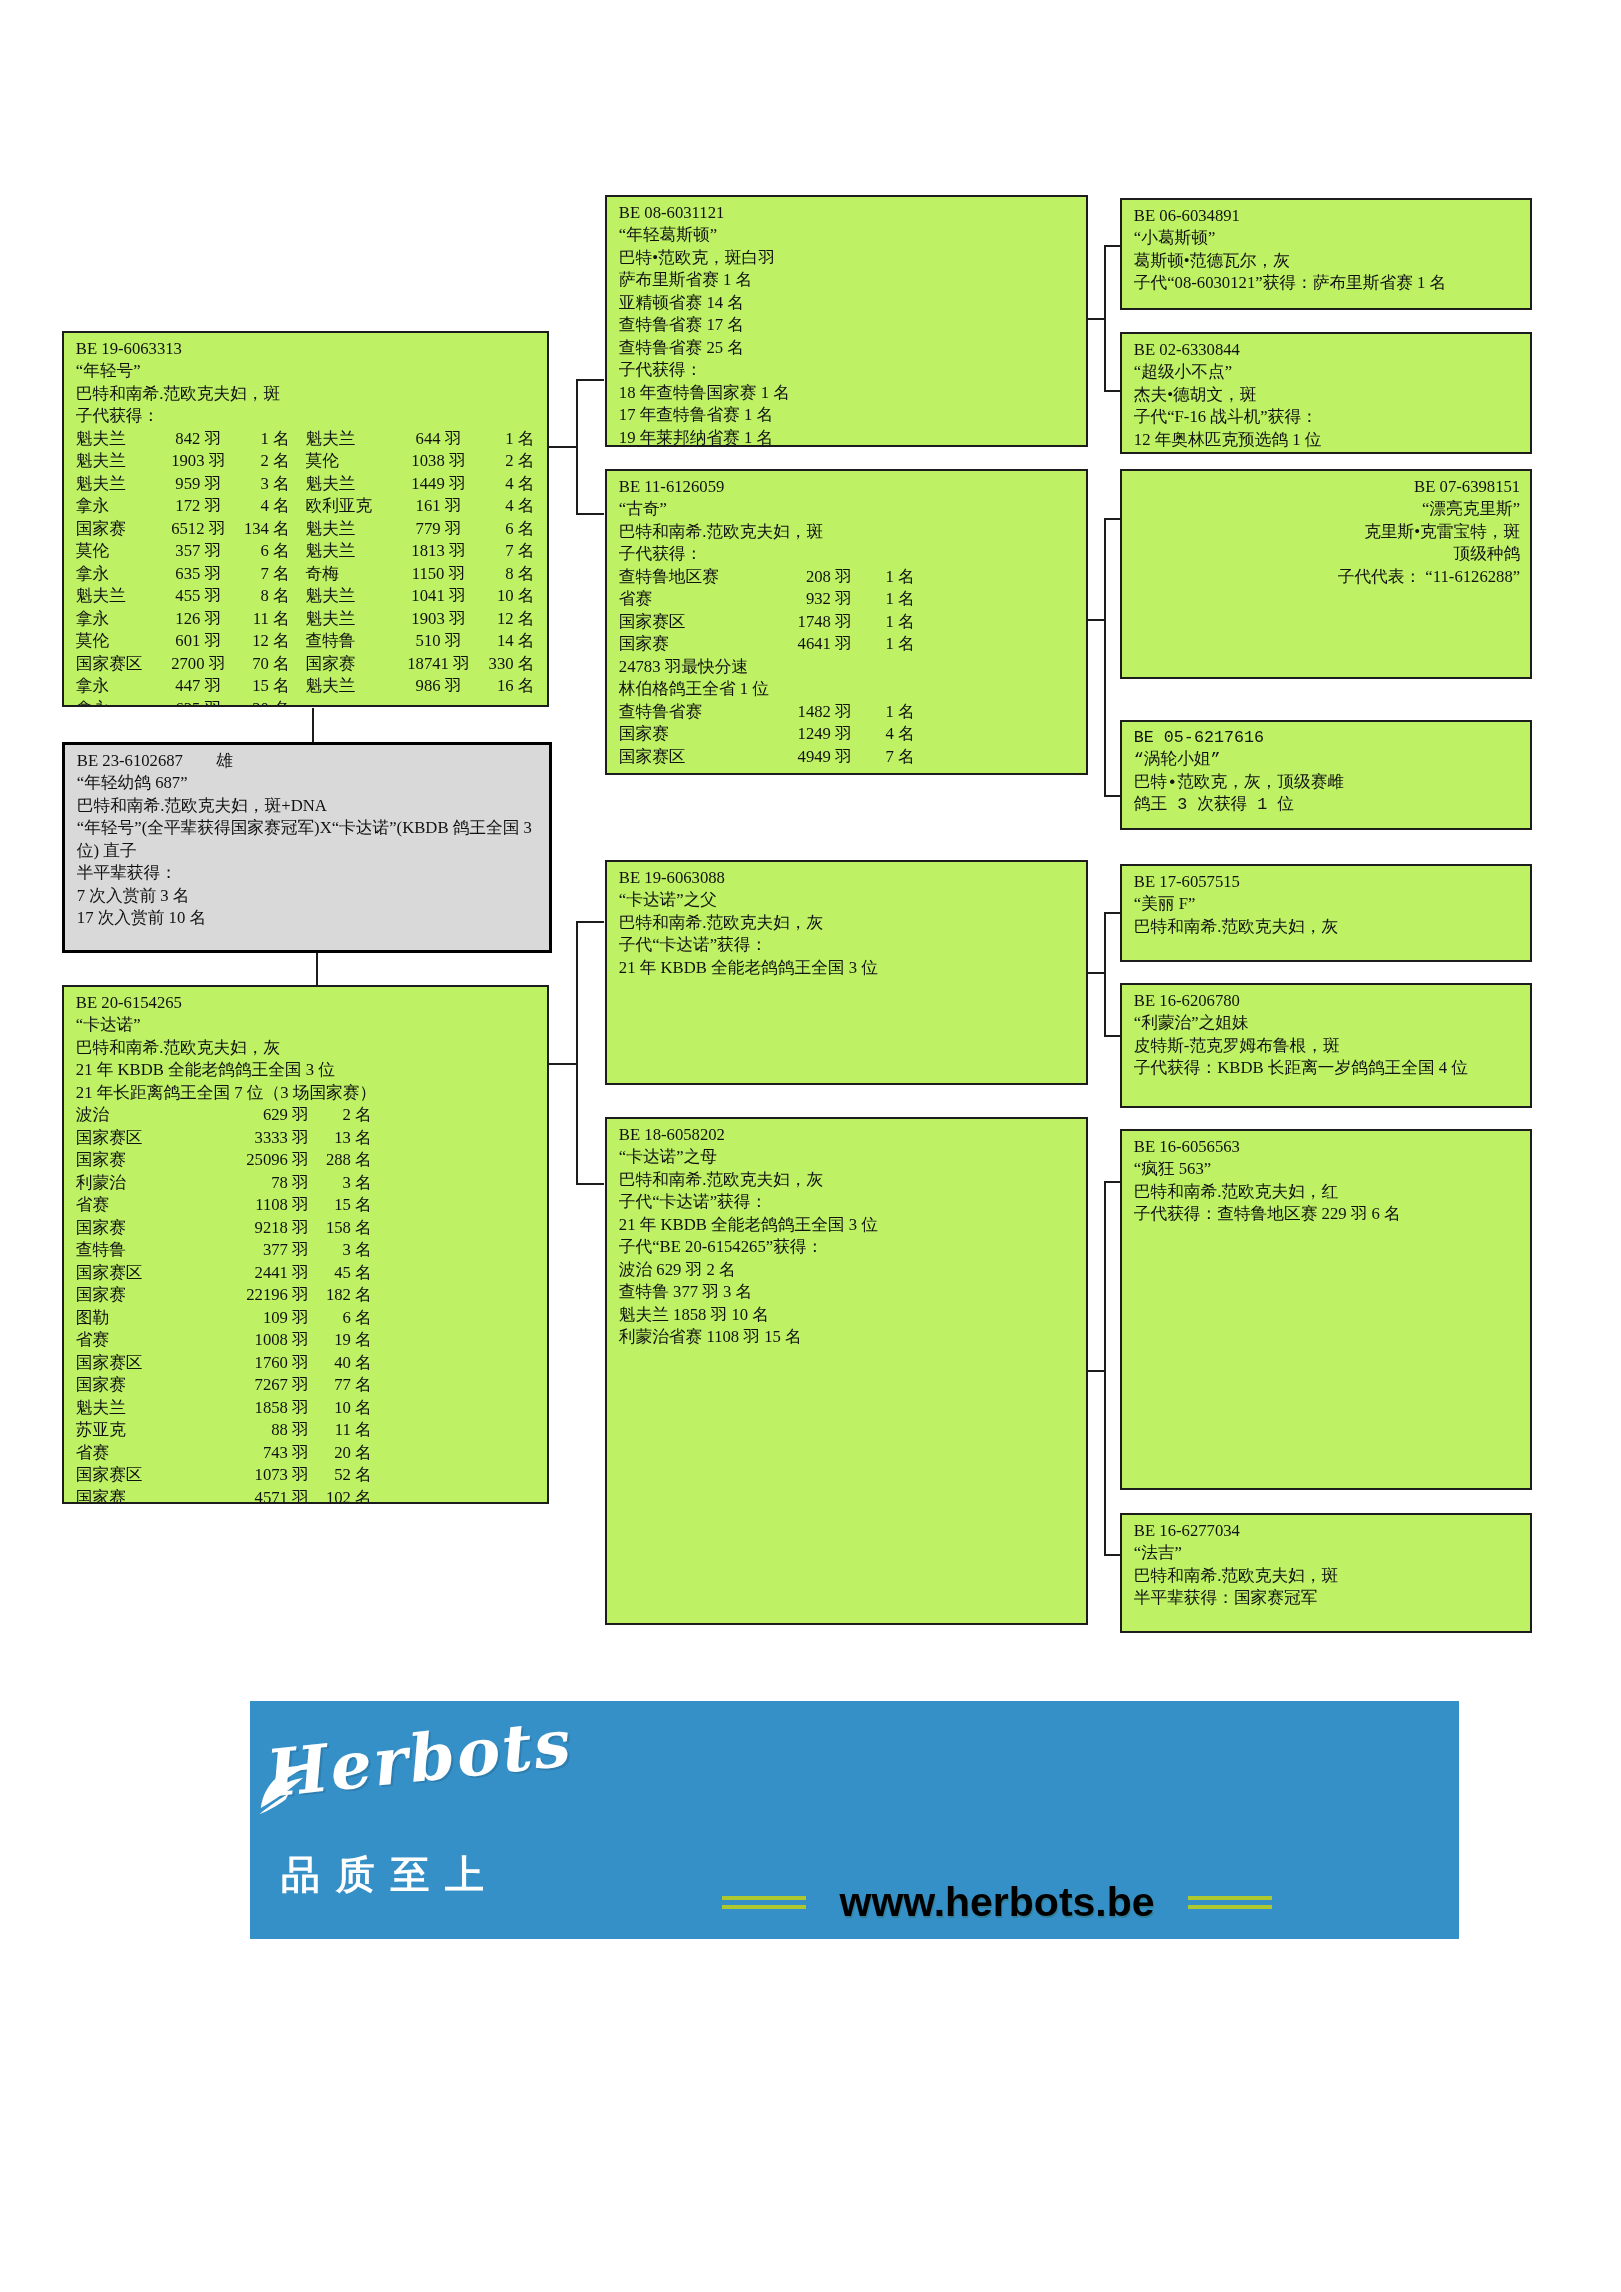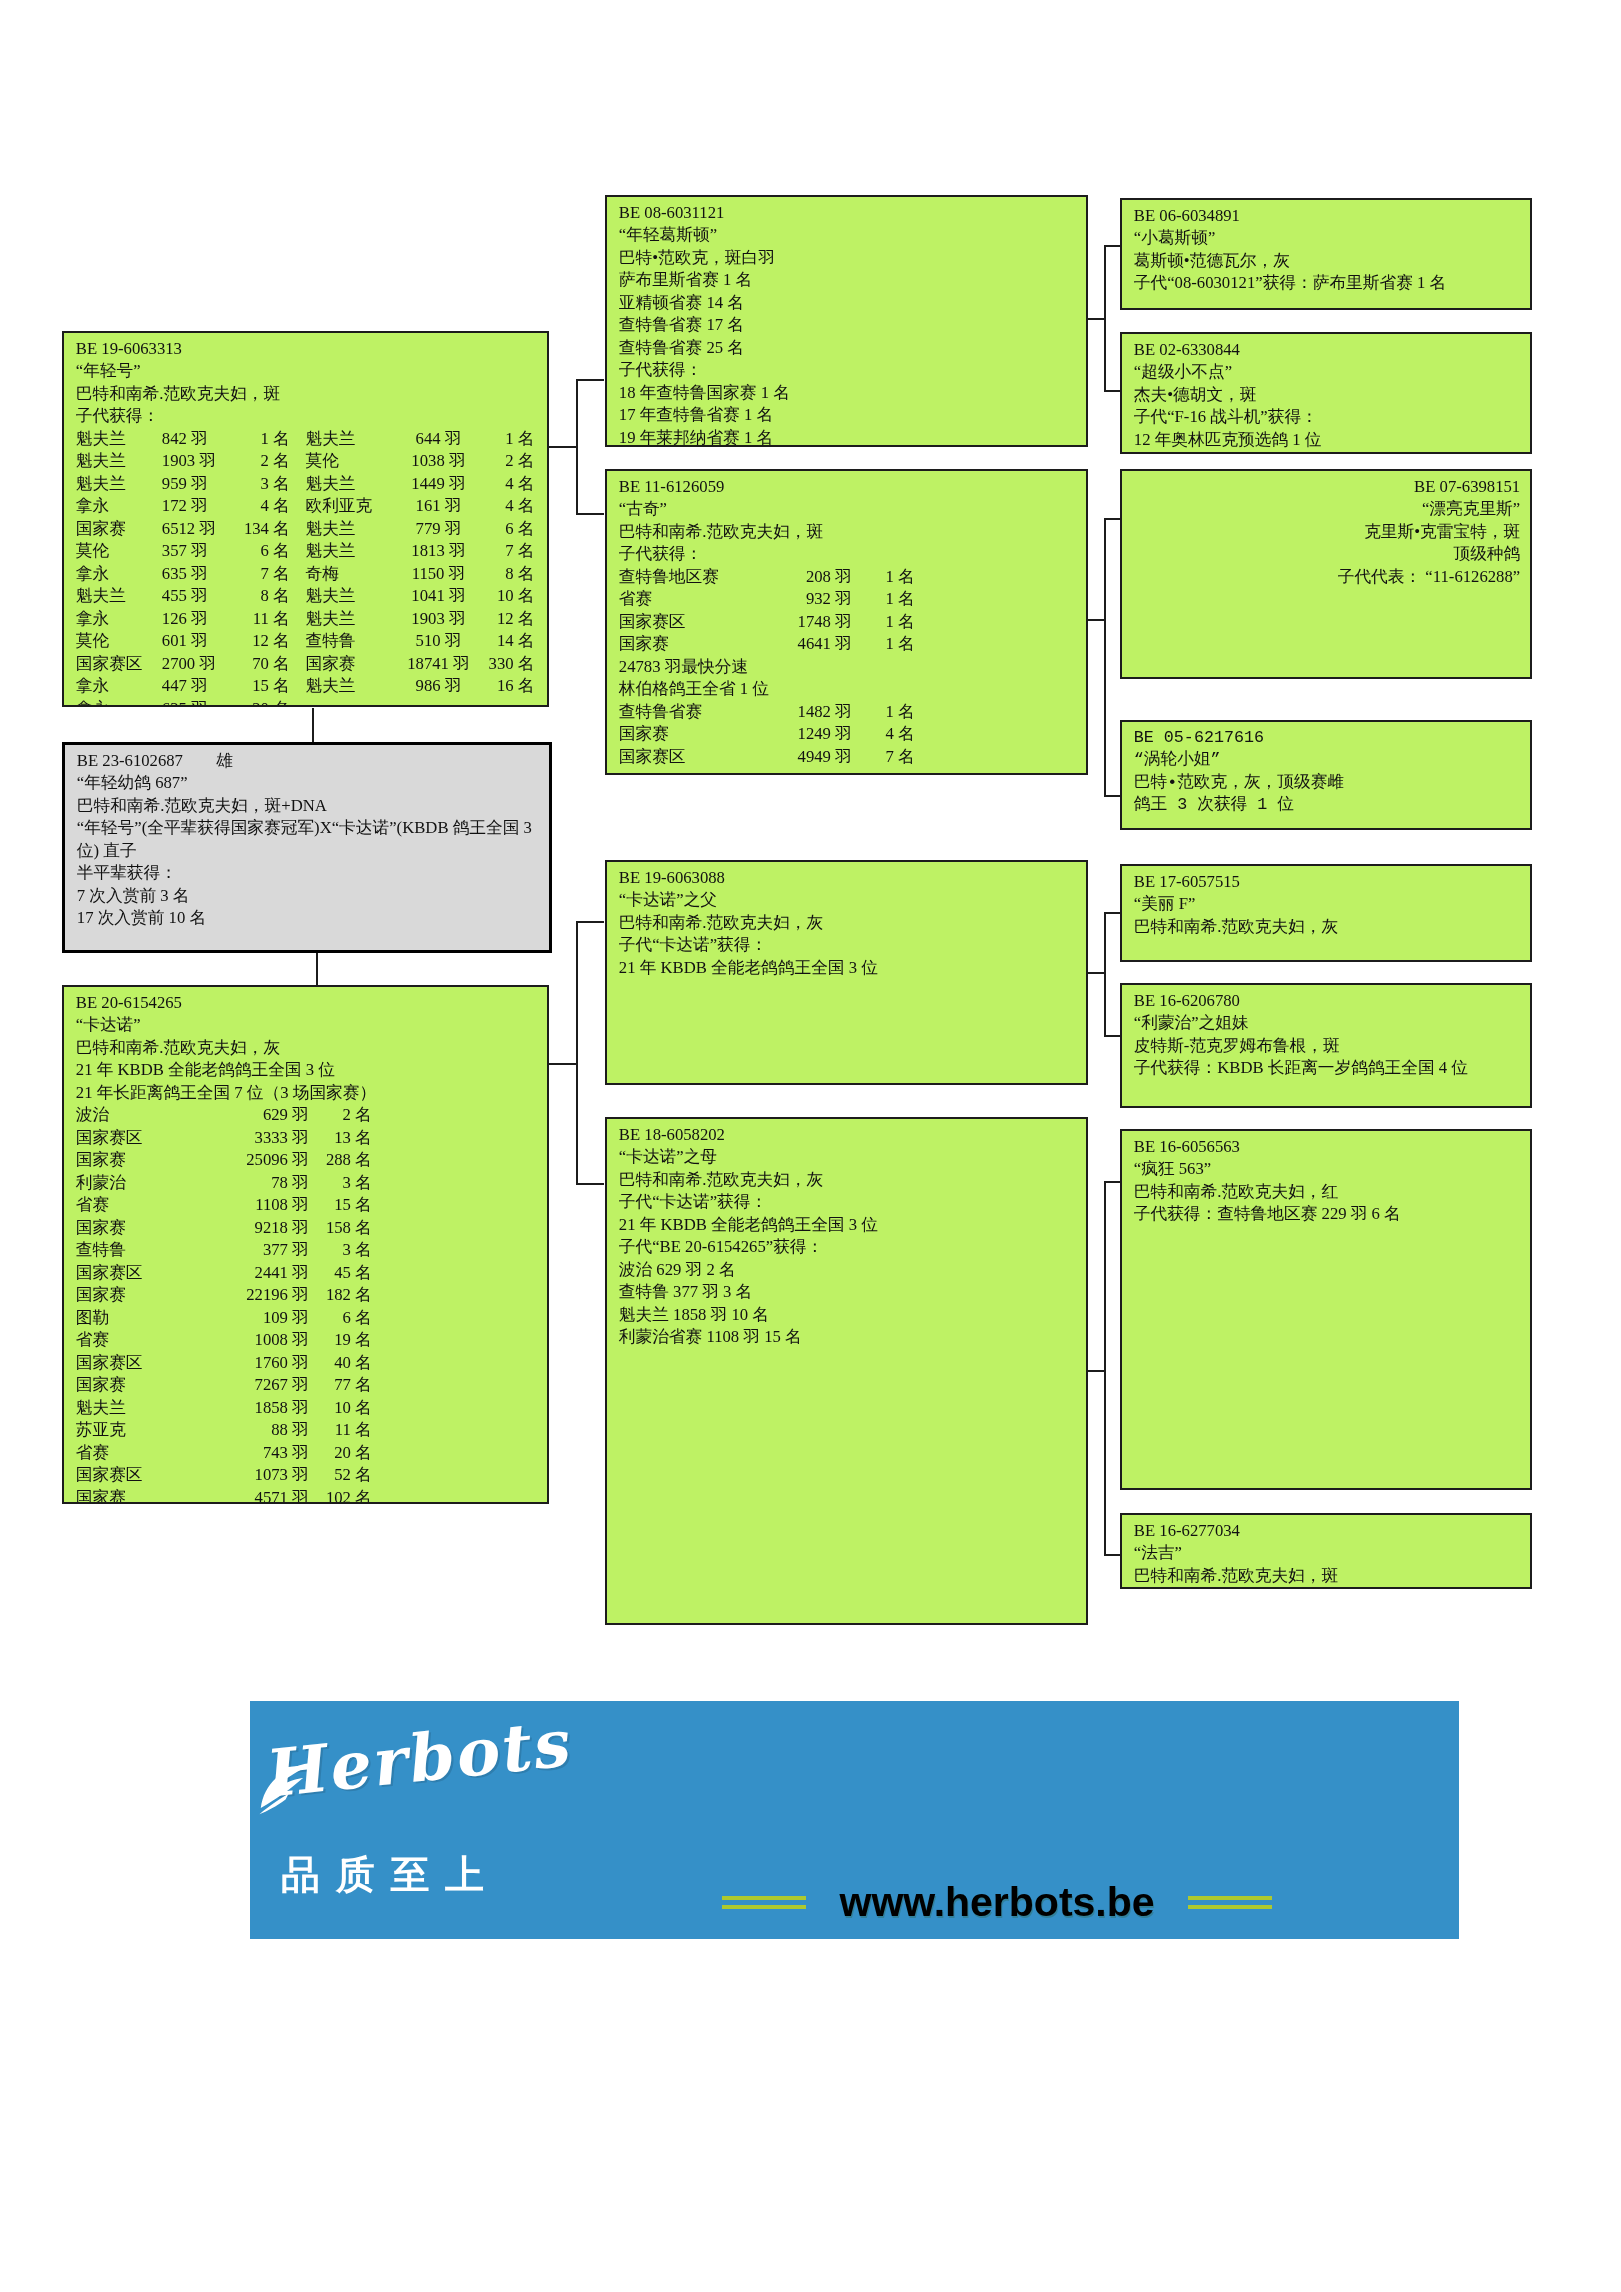--- a/index.html
+++ b/index.html
@@ -8,21 +8,21 @@
   .pbox{position:absolute;box-sizing:border-box;border:2px solid #1c1c1c;background:#bef264;
         padding:4.9px 9.8px 3.9px 11.8px;font-size:16.7px;line-height:22.5px;overflow:hidden;}
   .pbox.hl{border:3.9px solid #000;background:#d9d9d9;}
   .pbox .code{white-space:pre;}
   .pbox .line{white-space:pre-wrap;}
   .row{display:flex;white-space:pre;}
   .r3 span:nth-child(1){width:129px;flex:none;}
   .r3 span:nth-child(2){width:104px;flex:none;text-align:right;}
   .r3 span:nth-child(3){width:63px;flex:none;text-align:right;}
   .r6 span:nth-child(1){width:86px;flex:none;}
-  .r6 span:nth-child(2){width:73px;flex:none;text-align:left;}
+  .r6 span:nth-child(2){width:73px;flex:none;text-align:center;}
   .r6 span:nth-child(3){width:55px;flex:none;text-align:right;}
   .r6 span:nth-child(4){width:94px;flex:none;margin-left:15.7px;}
   .r6 span:nth-child(5){width:78px;flex:none;text-align:center;}
   .r6 span:nth-child(6){width:57px;flex:none;text-align:right;}
   .hline,.vline{position:absolute;background:#1c1c1c;}
   .hline{height:2px;} .vline{width:2px;}
 
   
   .banner{position:absolute;left:250px;top:1701px;width:1209px;height:238px;background:#3590c8;
           font-family:"Liberation Sans","DejaVu Sans",sans-serif;color:#fff;}
@@ -185,21 +185,21 @@
       <div class="line">“利蒙治”之姐妹</div>
       <div class="line">皮特斯-范克罗姆布鲁根，斑</div>
       <div class="line">子代获得：KBDB 长距离一岁鸽鸽王全国 4 位</div>
     </div>
   <div class="pbox" style="left:1120px;top:1129px;width:412px;height:361px;">
       <div class="code">BE 16-6056563</div>
       <div class="line">“疯狂 563”</div>
       <div class="line">巴特和南希.范欧克夫妇，红</div>
       <div class="line">子代获得：查特鲁地区赛 229 羽 6 名</div>
     </div>
-  <div class="pbox" style="left:1120px;top:1513px;width:412px;height:76px;">
+  <div class="pbox" style="left:1120px;top:1513px;width:412px;height:120px;">
       <div class="code">BE 16-6277034</div>
       <div class="line">“法吉”</div>
       <div class="line">巴特和南希.范欧克夫妇，斑</div>
       <div class="line">半平辈获得：国家赛冠军</div>
     </div>
 
   <div class="vline" style="left:312px;top:708px;height:34px;"></div>
   <div class="vline" style="left:316px;top:953px;height:32px;"></div>
 
   <div class="hline" style="left:549px;top:446px;width:29px;"></div>

